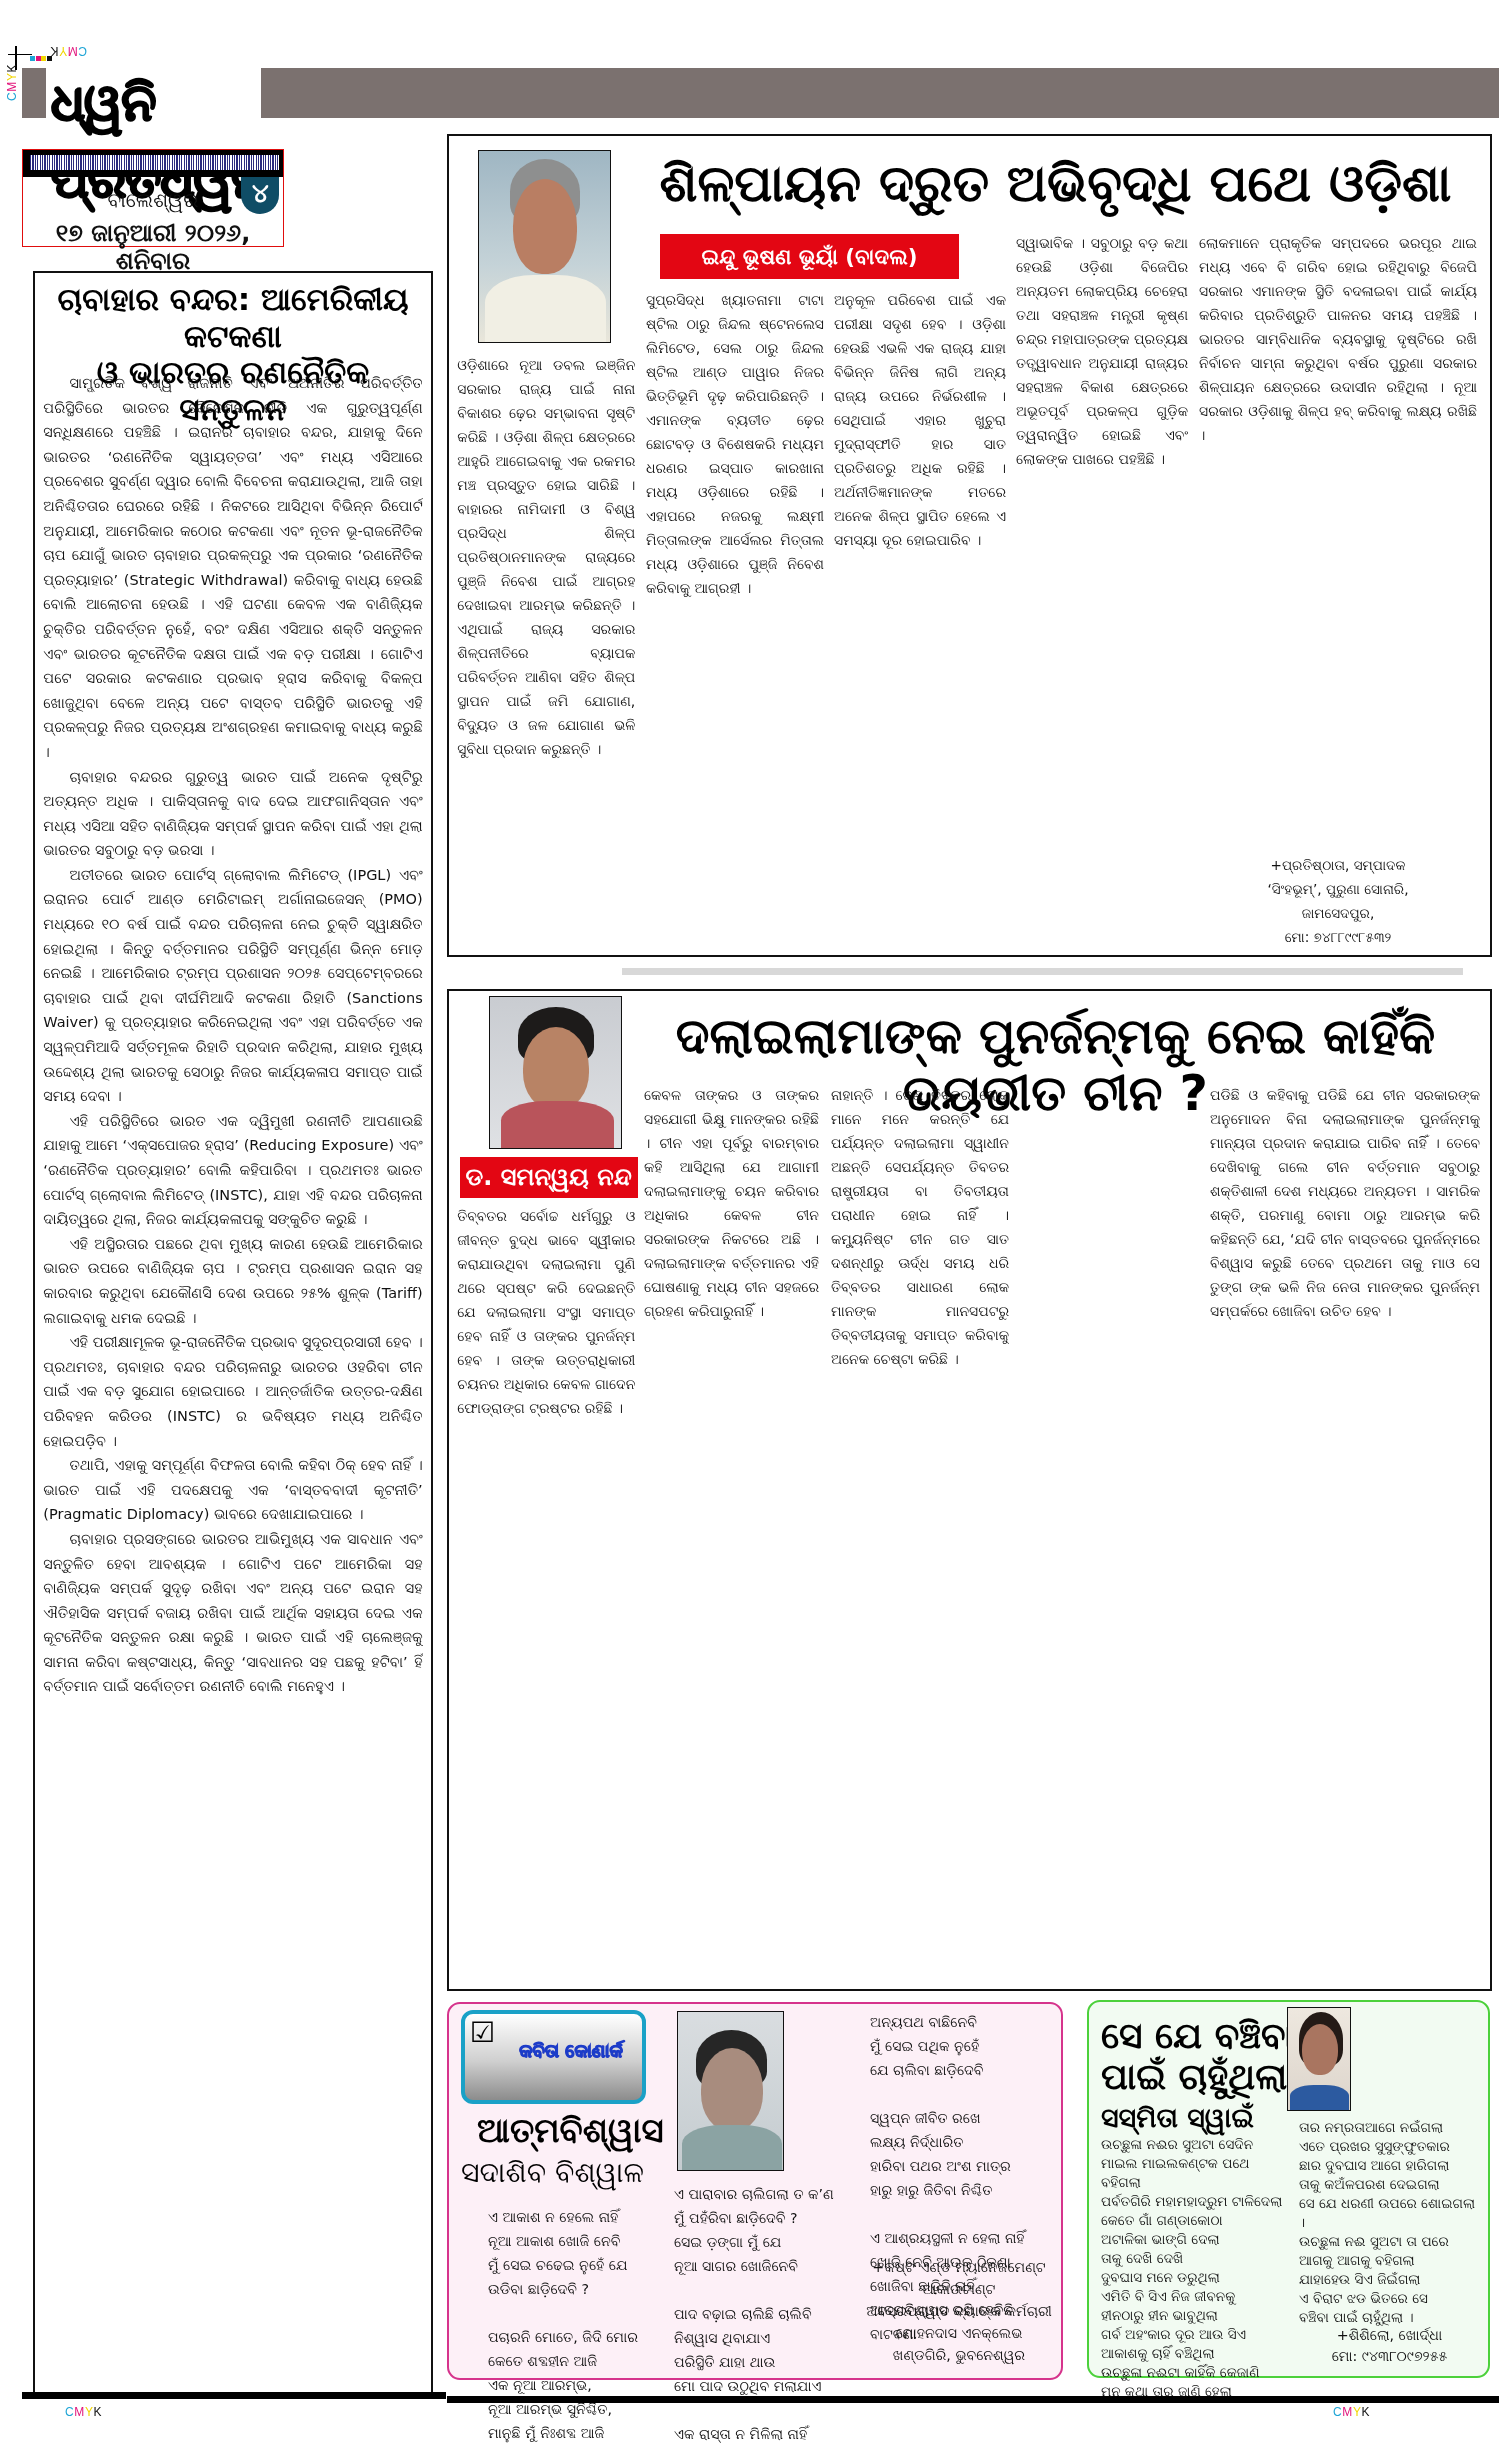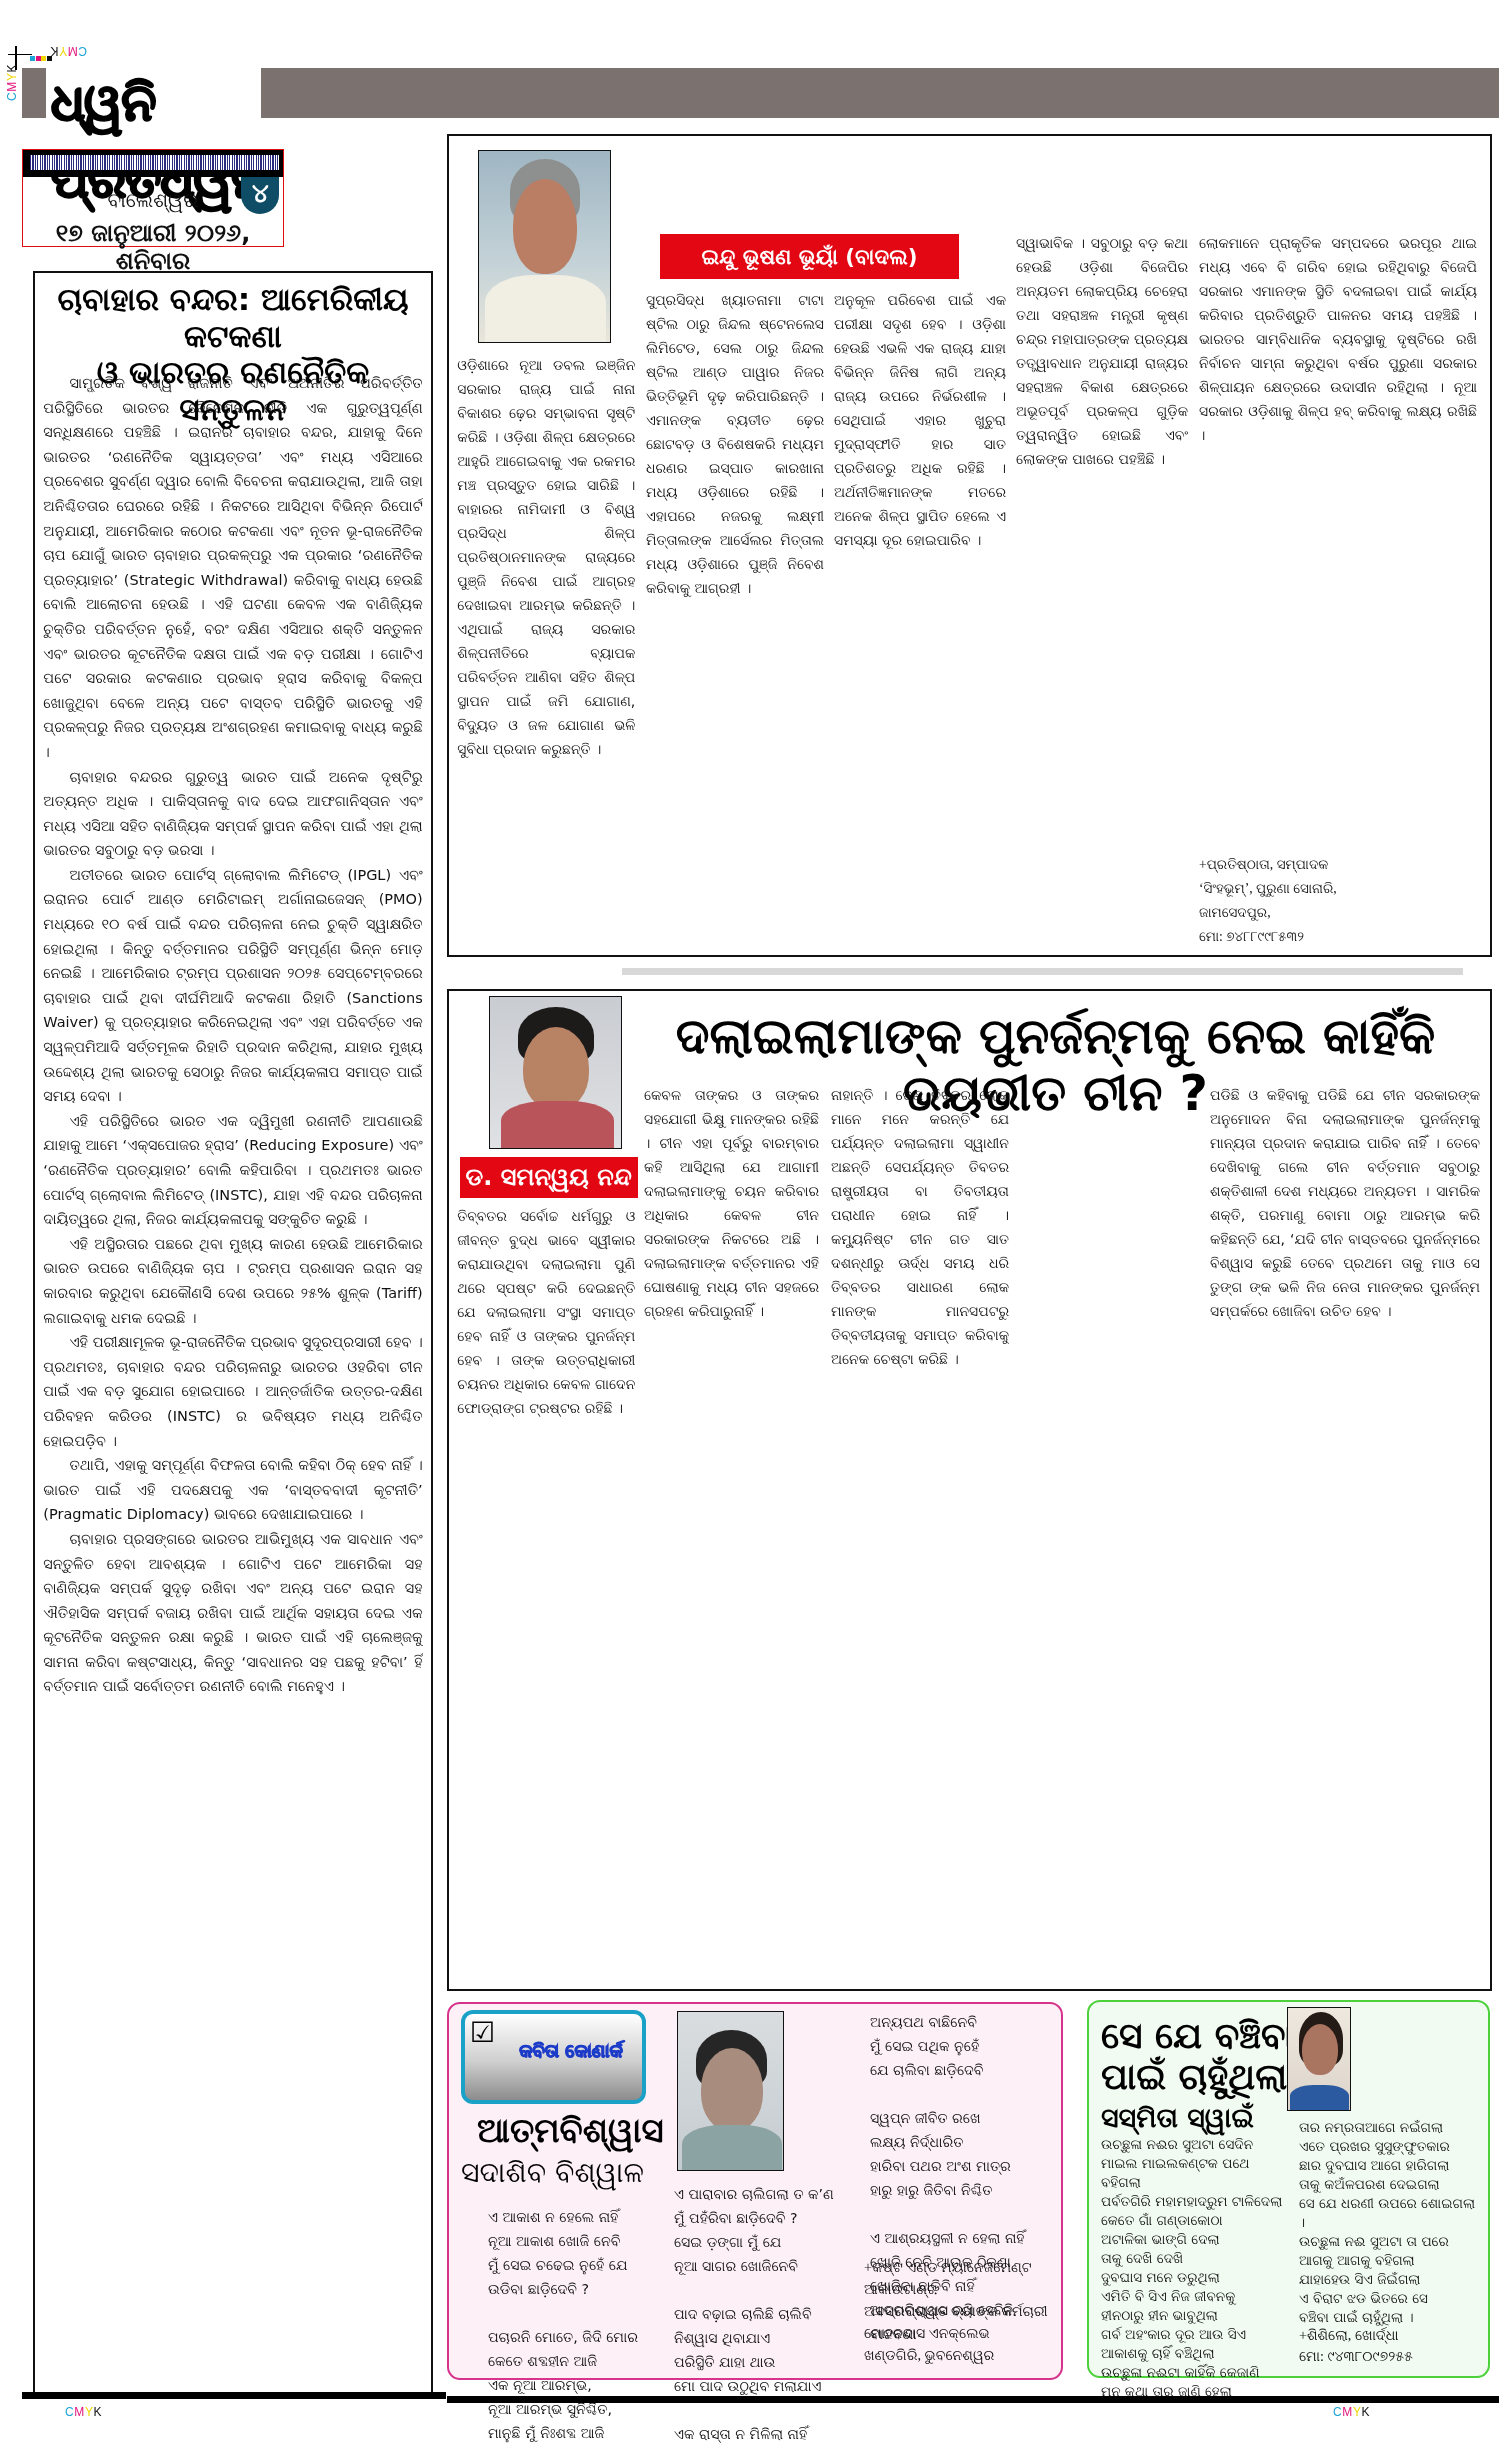--- a/index.html
+++ b/index.html
@@ -31,21 +31,21 @@
   
   .frame { position: absolute; border: 2.4px solid #111; background: #fff; }
   .gray-rule { position: absolute; height: 7.1px; background: #d8d8d8; }
   .black-rule { position: absolute; height: 7.1px; background: #000; }
 
   .headline { position: absolute; font-weight: bold; color: #000; text-align: center; line-height: 1.18; }
   .byline { position: absolute; background: #e30613; color: #fff; text-align: center; font-weight: bold; }
   .photo { position: absolute; border: 1.8px solid #111; overflow: hidden; }
   .col { position: absolute; font-size: 14px; line-height: 24px; text-align: justify; color: #111; overflow: hidden; }
   .col p { text-indent: 1.8em; }
-  .sign { position: absolute; font-size: 13.6px; line-height: 24px; text-align: left; font-family: Liberation Serif, serif; }
+  .sign { position: absolute; font-size: 13.6px; line-height: 24px; text-align: center; }
 
   
   .poembox { position: absolute; border-radius: 13px; }
   .poem-col { position: absolute; font-size: 14.2px; line-height: 24px; white-space: pre-line; }
   .poem-title { position: absolute; font-weight: bold; color: #000; line-height: 1.15; }
 
   
   .face { position: absolute; border-radius: 50% 50% 45% 45%; }
   .hair { position: absolute; border-radius: 50% 50% 30% 30%; }
   .shirt { position: absolute; border-radius: 40% 40% 0 0; }
@@ -102,20 +102,21 @@
   </div>
 </div>
 <div class="black-rule" style="left:22px;top:2392px;width:424px;"></div>
 
 <div class="frame" style="left:447px;top:134px;width:1045px;height:823px;">
   <div class="photo" style="left:29px;top:13.6px;width:133px;height:193px;background:linear-gradient(180deg,#9fb6c3 0%,#c5d3d8 60%,#e9e6da 100%);">
     <div class="hair" style="left:31px;top:8.3px;width:70px;height:65px;background:#8e8f8f;"></div>
     <div class="face" style="left:34px;top:28.4px;width:64px;height:95px;background:#b97e63;"></div>
     <div class="shirt" style="left:6px;top:124px;width:121px;height:69px;background:#f1efe4;"></div>
   </div>
+  <div class="headline" style="left:178px;right:6px;top:18px;font-size:51px;text-align:center;">ଶିଳ୍ପାୟନ ଦ୍ରୁତ ଅଭିବୃଦ୍ଧି ପଥେ ଓଡ଼ିଶା</div>
   <div class="byline" style="left:211px;top:98px;width:299px;height:45px;font-size:21.3px;line-height:45px;">ଇନ୍ଦୁ ଭୂଷଣ ଭୂୟାଁ (ବାଦଲ)</div>
   <div class="col" style="left:8.3px;top:217px;width:178px;height:598px;">ଓଡ଼ିଶାରେ ନୂଆ ଡବଲ ଇଞ୍ଜିନ ସରକାର ରାଜ୍ୟ ପାଇଁ ନାନା ବିକାଶର ଢ଼େର ସମ୍ଭାବନା ସୃଷ୍ଟି କରିଛି । ଓଡ଼ିଶା ଶିଳ୍ପ କ୍ଷେତ୍ରରେ ଆହୁରି ଆଗେଇବାକୁ ଏକ ରକମର ମଞ୍ଚ ପ୍ରସ୍ତୁତ ହୋଇ ସାରିଛି । ବାହାରର ନାମିଦାମୀ ଓ ବିଶ୍ୱ ପ୍ରସିଦ୍ଧ ଶିଳ୍ପ ପ୍ରତିଷ୍ଠାନମାନଙ୍କ ରାଜ୍ୟରେ ପୁଞ୍ଜି ନିବେଶ ପାଇଁ ଆଗ୍ରହ ଦେଖାଇବା ଆରମ୍ଭ କରିଛନ୍ତି । ଏଥିପାଇଁ ରାଜ୍ୟ ସରକାର ଶିଳ୍ପନୀତିରେ ବ୍ୟାପକ ପରିବର୍ତ୍ତନ ଆଣିବା ସହିତ ଶିଳ୍ପ ସ୍ଥାପନ ପାଇଁ ଜମି ଯୋଗାଣ, ବିଦ୍ୟୁତ ଓ ଜଳ ଯୋଗାଣ ଭଳି ସୁବିଧା ପ୍ରଦାନ କରୁଛନ୍ତି ।</div>
   <div class="col" style="left:197px;top:152px;width:178px;height:663px;">ସୁପ୍ରସିଦ୍ଧ ଖ୍ୟାତନାମା ଟାଟା ଷ୍ଟିଲ ଠାରୁ ଜିନ୍ଦଲ ଷ୍ଟେନଲେସ ଲିମିଟେଡ, ସେଲ ଠାରୁ ଜିନ୍ଦଲ ଷ୍ଟିଲ ଆଣ୍ଡ ପାୱାର ନିଜର ଭିତ୍ତିଭୂମି ଦୃଢ଼ କରିପାରିଛନ୍ତି । ଏମାନଙ୍କ ବ୍ୟତୀତ ଢ଼େର ଛୋଟବଡ଼ ଓ ବିଶେଷକରି ମଧ୍ୟମ ଧରଣର ଇସ୍ପାତ କାରଖାନା ମଧ୍ୟ ଓଡ଼ିଶାରେ ରହିଛି । ଏହାପରେ ନଜରକୁ ଲକ୍ଷ୍ମୀ ମିତ୍ତାଲଙ୍କ ଆର୍ସେଲର ମିତ୍ତାଲ ମଧ୍ୟ ଓଡ଼ିଶାରେ ପୁଞ୍ଜି ନିବେଶ କରିବାକୁ ଆଗ୍ରହୀ ।</div>
   <div class="col" style="left:385px;top:152px;width:172px;height:663px;">ଅନୁକୂଳ ପରିବେଶ ପାଇଁ ଏକ ପରୀକ୍ଷା ସଦୃଶ ହେବ । ଓଡ଼ିଶା ହେଉଛି ଏଭଳି ଏକ ରାଜ୍ୟ ଯାହା ବିଭିନ୍ନ ଜିନିଷ ଲାଗି ଅନ୍ୟ ରାଜ୍ୟ ଉପରେ ନିର୍ଭରଶୀଳ । ସେଥିପାଇଁ ଏହାର ଖୁଚୁରା ମୁଦ୍ରାସ୍ଫୀତି ହାର ସାତ ପ୍ରତିଶତରୁ ଅଧିକ ରହିଛି । ଅର୍ଥନୀତିଜ୍ଞମାନଙ୍କ ମତରେ ଅନେକ ଶିଳ୍ପ ସ୍ଥାପିତ ହେଲେ ଏ ସମସ୍ୟା ଦୂର ହୋଇପାରିବ ।</div>
   <div class="col" style="left:567px;top:95px;width:172px;height:720px;">ସ୍ୱାଭାବିକ । ସବୁଠାରୁ ବଡ଼ କଥା ହେଉଛି ଓଡ଼ିଶା ବିଜେପିର ଅନ୍ୟତମ ଲୋକପ୍ରିୟ ଚେହେରା ତଥା ସହରାଞ୍ଚଳ ମନ୍ତ୍ରୀ କୃଷ୍ଣ ଚନ୍ଦ୍ର ମହାପାତ୍ରଙ୍କ ପ୍ରତ୍ୟକ୍ଷ ତତ୍ତ୍ୱାବଧାନ ଅନୁଯାୟୀ ରାଜ୍ୟର ସହରାଞ୍ଚଳ ବିକାଶ କ୍ଷେତ୍ରରେ ଅଭୂତପୂର୍ବ ପ୍ରକଳ୍ପ ଗୁଡ଼ିକ ତ୍ୱରାନ୍ୱିତ ହୋଇଛି ଏବଂ ଲୋକଙ୍କ ପାଖରେ ପହଞ୍ଚିଛି ।</div>
   <div class="col" style="left:750px;top:95px;width:278px;height:598px;">ଲୋକମାନେ ପ୍ରାକୃତିକ ସମ୍ପଦରେ ଭରପୂର ଥାଇ ମଧ୍ୟ ଏବେ ବି ଗରିବ ହୋଇ ରହିଥିବାରୁ ବିଜେପି ସରକାର ଏମାନଙ୍କ ସ୍ଥିତି ବଦଳାଇବା ପାଇଁ କାର୍ଯ୍ୟ କରିବାର ପ୍ରତିଶ୍ରୁତି ପାଳନର ସମୟ ପହଞ୍ଚିଛି । ଭାରତର ସାମ୍ବିଧାନିକ ବ୍ୟବସ୍ଥାକୁ ଦୃଷ୍ଟିରେ ରଖି ନିର୍ବାଚନ ସାମ୍ନା କରୁଥିବା ବର୍ଷର ପୁରୁଣା ସରକାର ଶିଳ୍ପାୟନ କ୍ଷେତ୍ରରେ ଉଦାସୀନ ରହିଥିଲା । ନୂଆ ସରକାର ଓଡ଼ିଶାକୁ ଶିଳ୍ପ ହବ୍ କରିବାକୁ ଲକ୍ଷ୍ୟ ରଖିଛି ।</div>
   <div class="sign" style="left:750px;top:717px;width:278px;">
     <div>+ପ୍ରତିଷ୍ଠାତା, ସମ୍ପାଦକ</div>
     <div>‘ସିଂହଭୂମ୍’, ପୁରୁଣା ସୋନାରି,</div>
     <div>ଜାମସେଦପୁର,</div>

